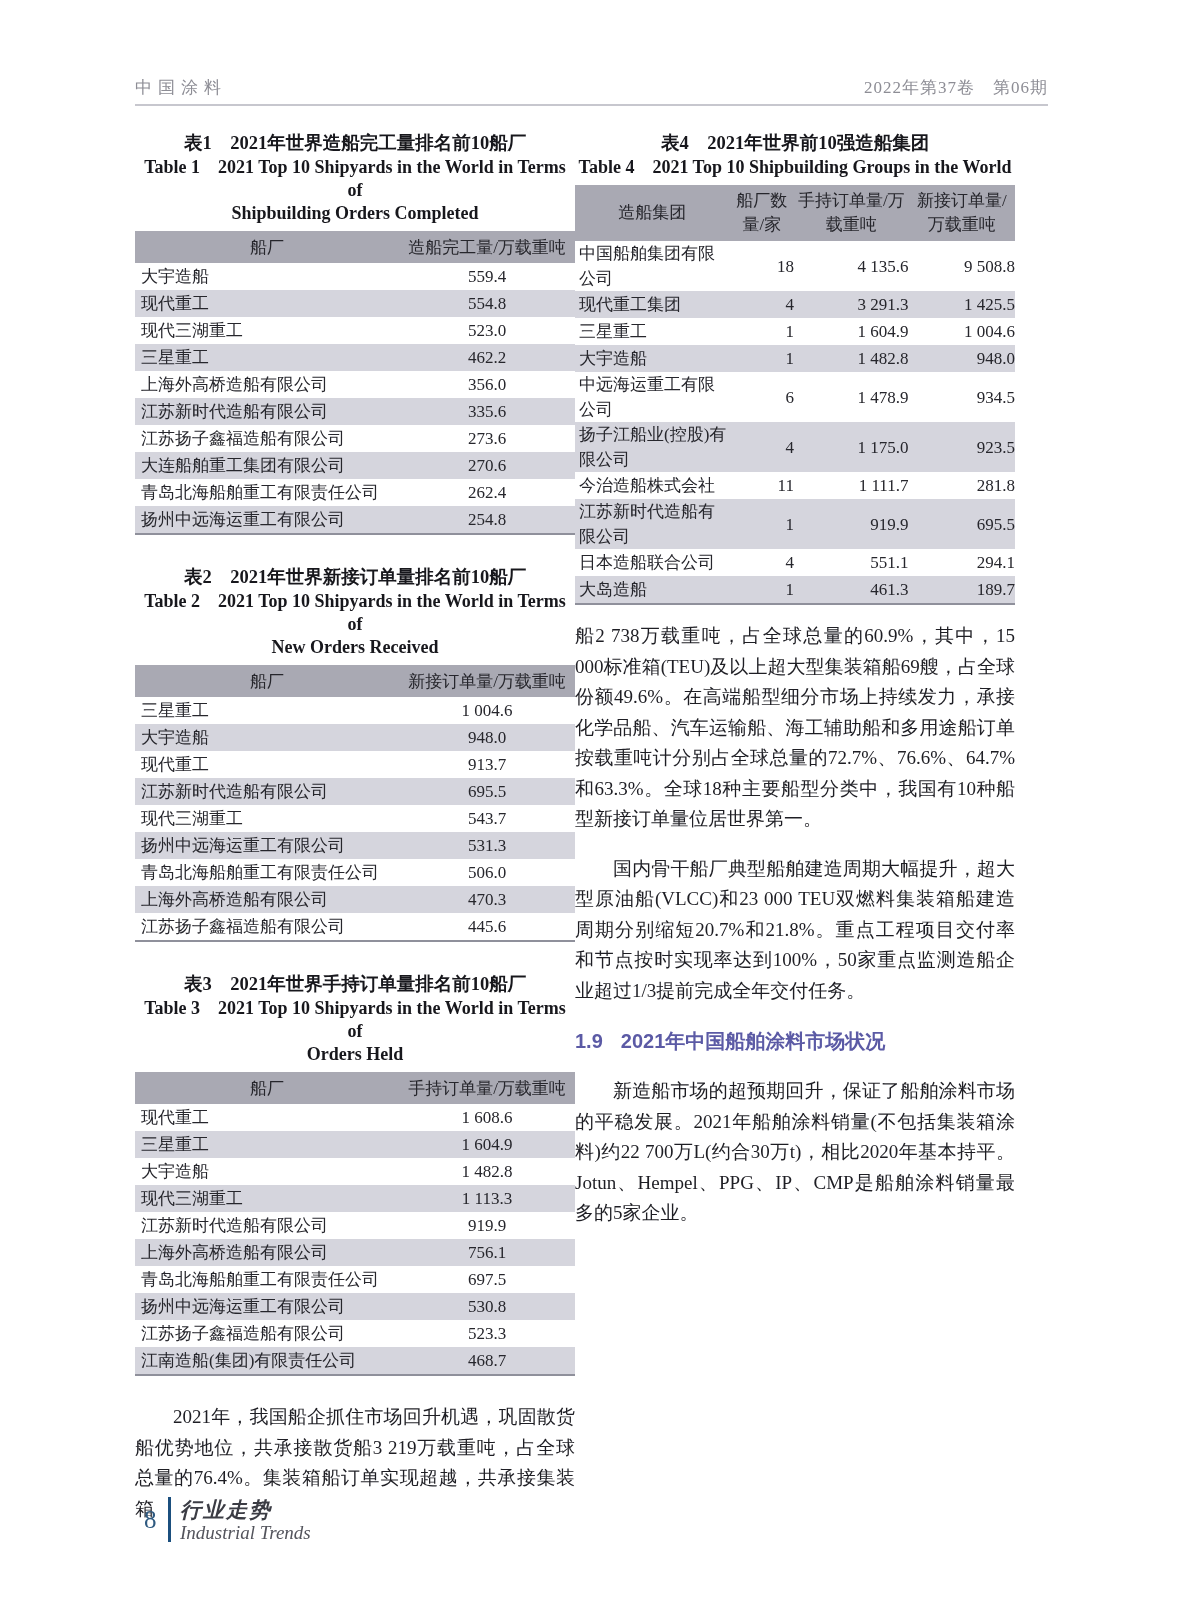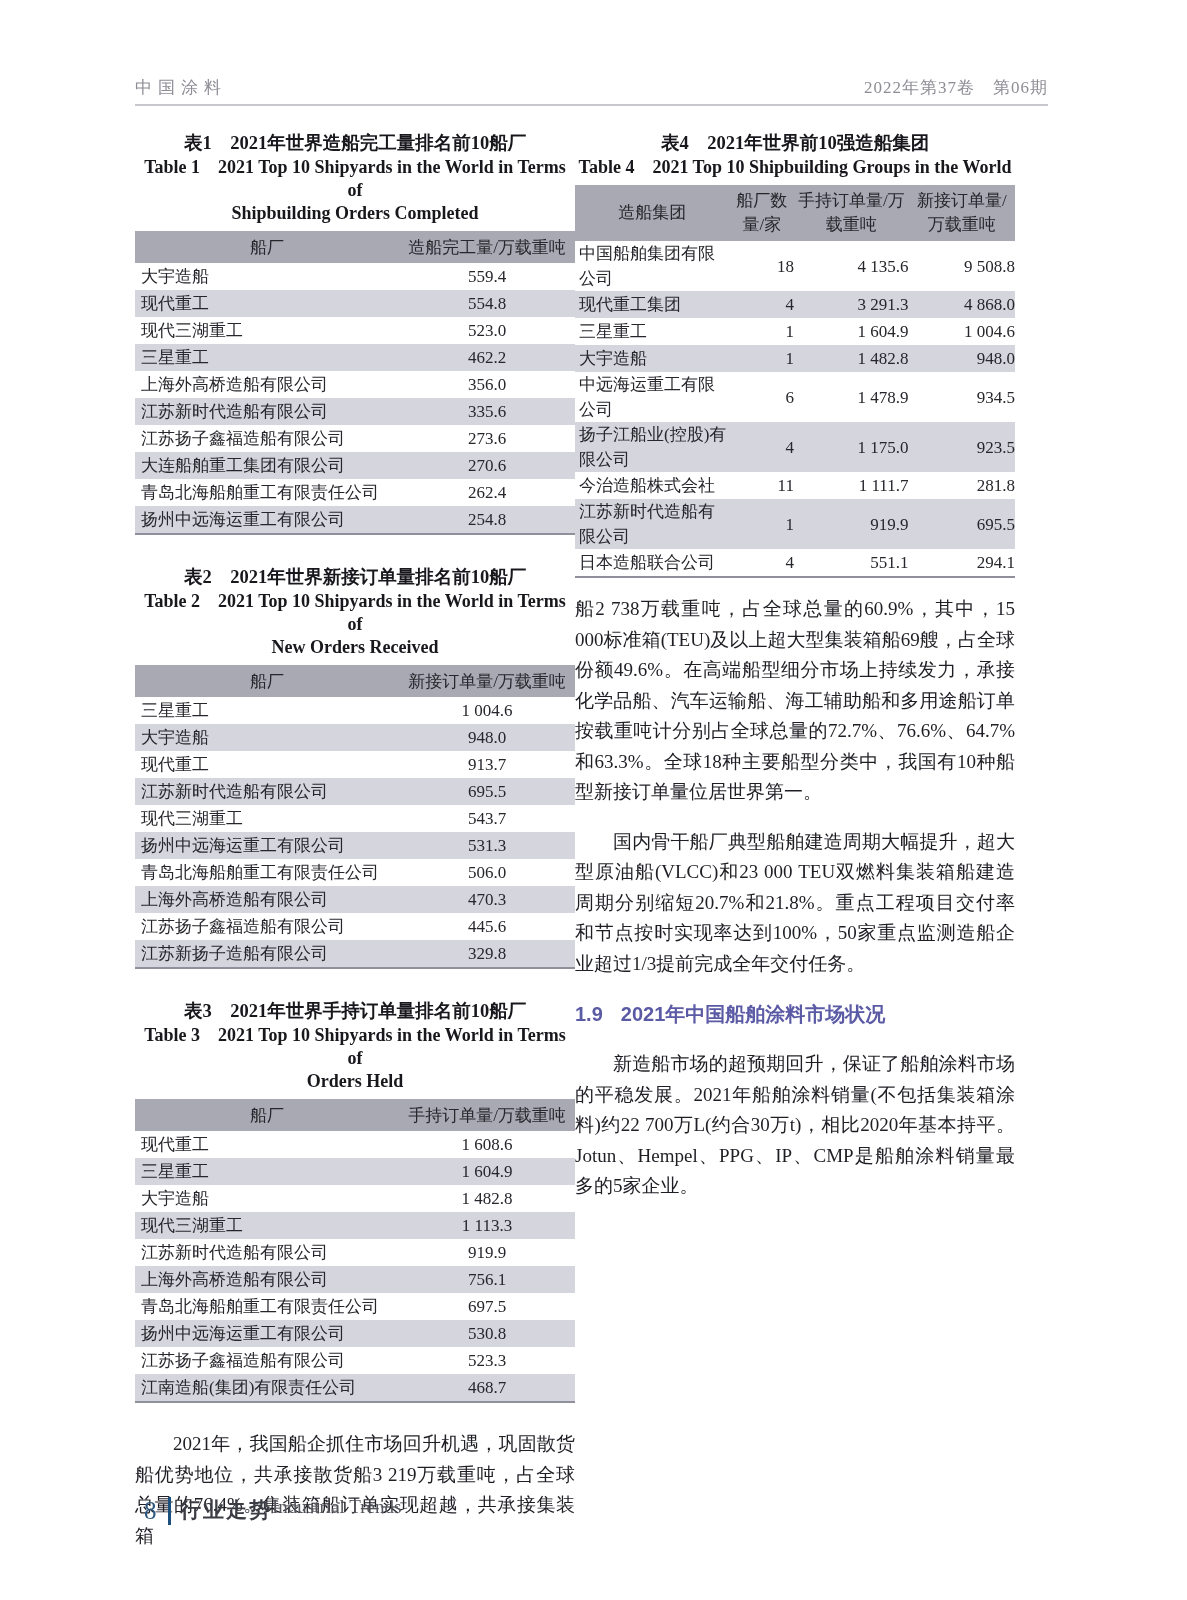--- a/index.html
+++ b/index.html
@@ -61,21 +61,21 @@
     font-weight:700;color:#5b5aa5;font-size:20px;line-height:32px;margin:2px 0;
   }
   .section-heading .sec-num{margin-right:18px;}
   
   .page-footer{position:absolute;left:144px;top:1497px;display:flex;align-items:stretch;}
   .page-num{
     font-size:25px;color:#2f5a80;align-self:center;margin-right:11px;
     font-family:"Liberation Serif","DejaVu Serif",serif;
   }
   .footer-bar{width:3.5px;background:#1b4f7e;}
-  .footer-text{margin-left:9px;display:flex;justify-content:center;}
+  .footer-text{margin-left:9px;display:flex;flex-direction:column;justify-content:center;font-style:italic;}
   .footer-cn{
     font-family:"Liberation Sans","DejaVu Sans",sans-serif;font-weight:700;
     font-size:21px;line-height:26px;color:#3b3c44;letter-spacing:2px;
   }
   .footer-en{font-size:19px;line-height:19px;color:#53545c;}
 </style>
 </head>
 <body>
 
 <div class="page">
@@ -185,24 +185,20 @@
                 <td>青岛北海船舶重工有限责任公司</td>
                 <td>506.0</td>
               </tr>
               <tr class="alt">
                 <td>上海外高桥造船有限公司</td>
                 <td>470.3</td>
               </tr>
               <tr>
                 <td>江苏扬子鑫福造船有限公司</td>
                 <td>445.6</td>
-              </tr>
-              <tr class="alt">
-                <td>江苏新扬子造船有限公司</td>
-                <td>329.8</td>
               </tr>
             </tbody>
         </table>
       </section>
 
       <section class="table-block">
         <div class="cap-cn">表3　2021年世界手持订单量排名前10船厂</div>
         <div class="cap-en">Table 3  2021 Top 10 Shipyards in the World in Terms of</div>
         <div class="cap-en">Orders Held</div>
         <table class="data-table t123">
@@ -278,21 +274,21 @@
               <tr>
                 <td>中国船舶集团有限公司</td>
                 <td>18</td>
                 <td>4 135.6</td>
                 <td>9 508.8</td>
               </tr>
               <tr class="alt">
                 <td>现代重工集团</td>
                 <td>4</td>
                 <td>3 291.3</td>
-                <td>4 868.0</td>
+                <td>1 425.5</td>
               </tr>
               <tr>
                 <td>三星重工</td>
                 <td>1</td>
                 <td>1 604.9</td>
                 <td>1 004.6</td>
               </tr>
               <tr class="alt">
                 <td>大宇造船</td>
                 <td>1</td>
@@ -321,20 +317,26 @@
                 <td>江苏新时代造船有限公司</td>
                 <td>1</td>
                 <td>919.9</td>
                 <td>695.5</td>
               </tr>
               <tr>
                 <td>日本造船联合公司</td>
                 <td>4</td>
                 <td>551.1</td>
                 <td>294.1</td>
+              </tr>
+              <tr class="alt">
+                <td>大岛造船</td>
+                <td>1</td>
+                <td>461.3</td>
+                <td>189.7</td>
               </tr>
             </tbody>
         </table>
       </section>
 
       <p class="para para-first">船2 738万载重吨，占全球总量的60.9%，其中，15 000标准箱(TEU)及以上超大型集装箱船69艘，占全球份额49.6%。在高端船型细分市场上持续发力，承接化学品船、汽车运输船、海工辅助船和多用途船订单按载重吨计分别占全球总量的72.7%、76.6%、64.7%和63.3%。全球18种主要船型分类中，我国有10种船型新接订单量位居世界第一。</p>
       <p class="para indent">国内骨干船厂典型船舶建造周期大幅提升，超大型原油船(VLCC)和23 000 TEU双燃料集装箱船建造周期分别缩短20.7%和21.8%。重点工程项目交付率和节点按时实现率达到100%，50家重点监测造船企业超过1/3提前完成全年交付任务。</p>
 
       <div class="section-heading">
         <span class="sec-num">1.9</span><span>2021年中国船舶涂料市场状况</span>

